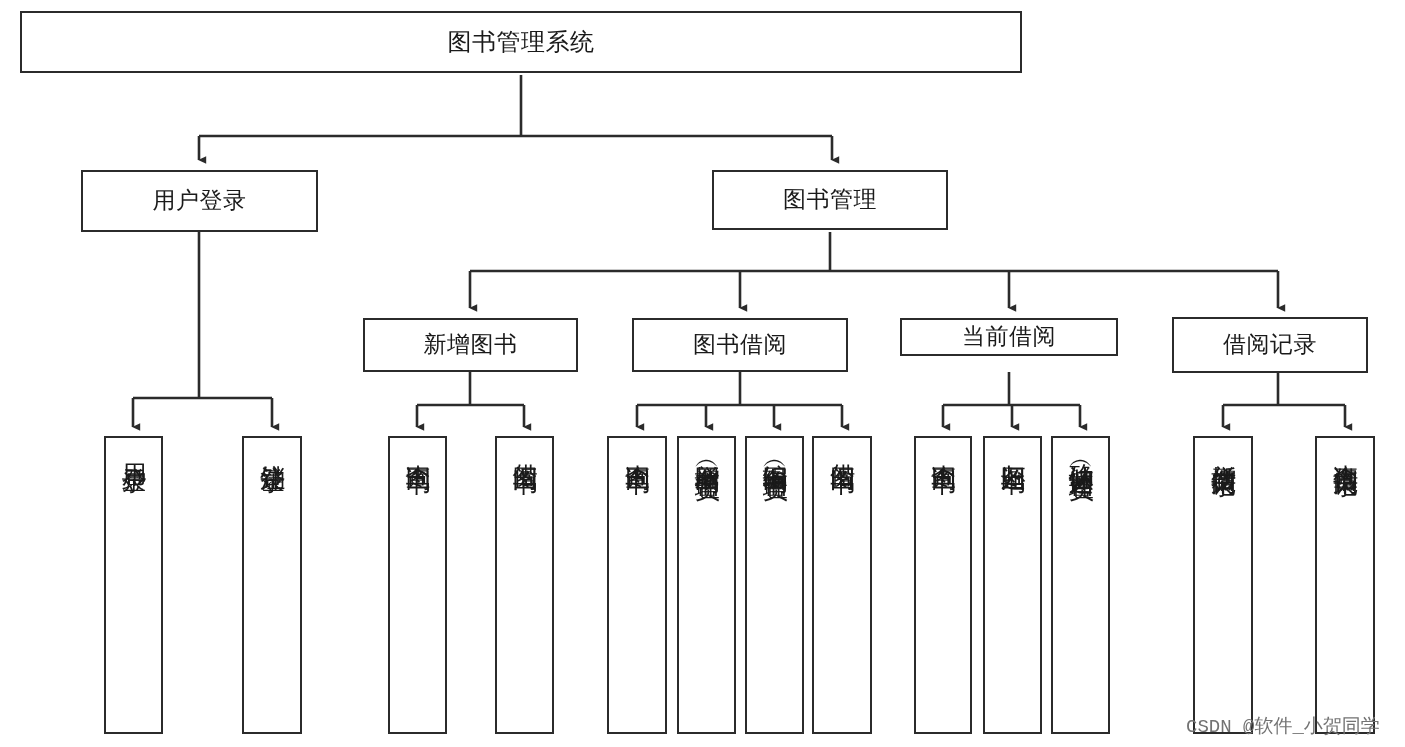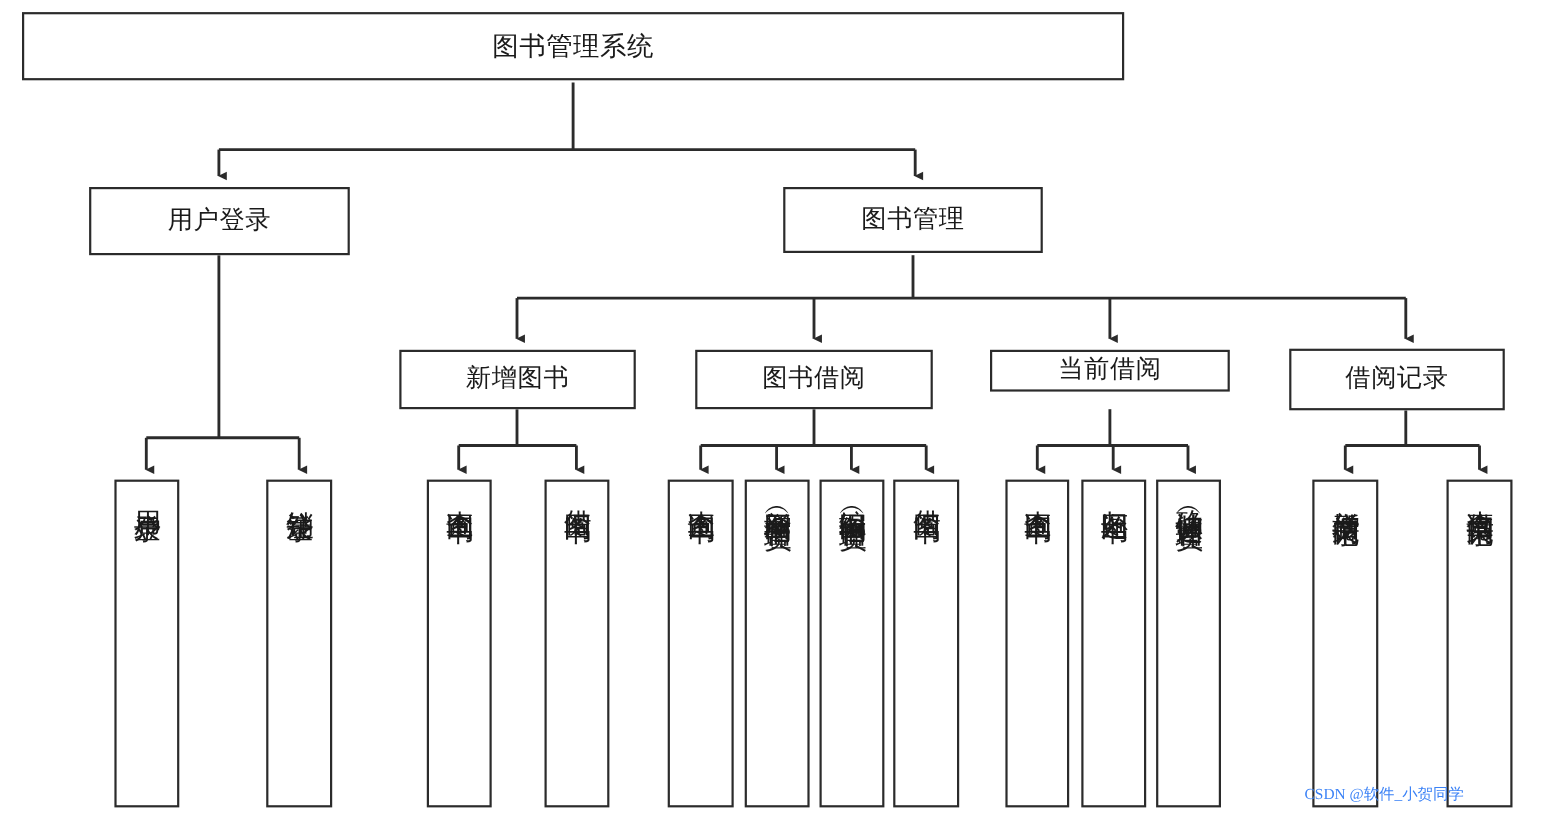--- a/index.html
+++ b/index.html
@@ -61,25 +61,25 @@
     text-orientation: upright;
     font-size: 25px;
     line-height: 1.05;
     letter-spacing: 2px;
     margin: 0 auto;
   }
   .watermark {
     position: absolute;
     left: 1186px;
     top: 713px;
-    font-size: 14px;
-    color: #3b82f6;
+    font-size: 19px;
+    color: #737373;
     white-space: nowrap;
     z-index: 5;
-    font-family: Liberation Serif, serif;
+    font-family: Liberation Mono, monospace;
   }
 </style>
 </head>
 <body>
 
 <div id="canvas">
 
   <svg id="edges" viewBox="0 0 1405 747" xmlns="http://www.w3.org/2000/svg">
     <defs>
       <marker id="arrow" markerWidth="9" markerHeight="9" refX="4.2" refY="7.6" orient="auto-start-reverse" markerUnits="userSpaceOnUse">

